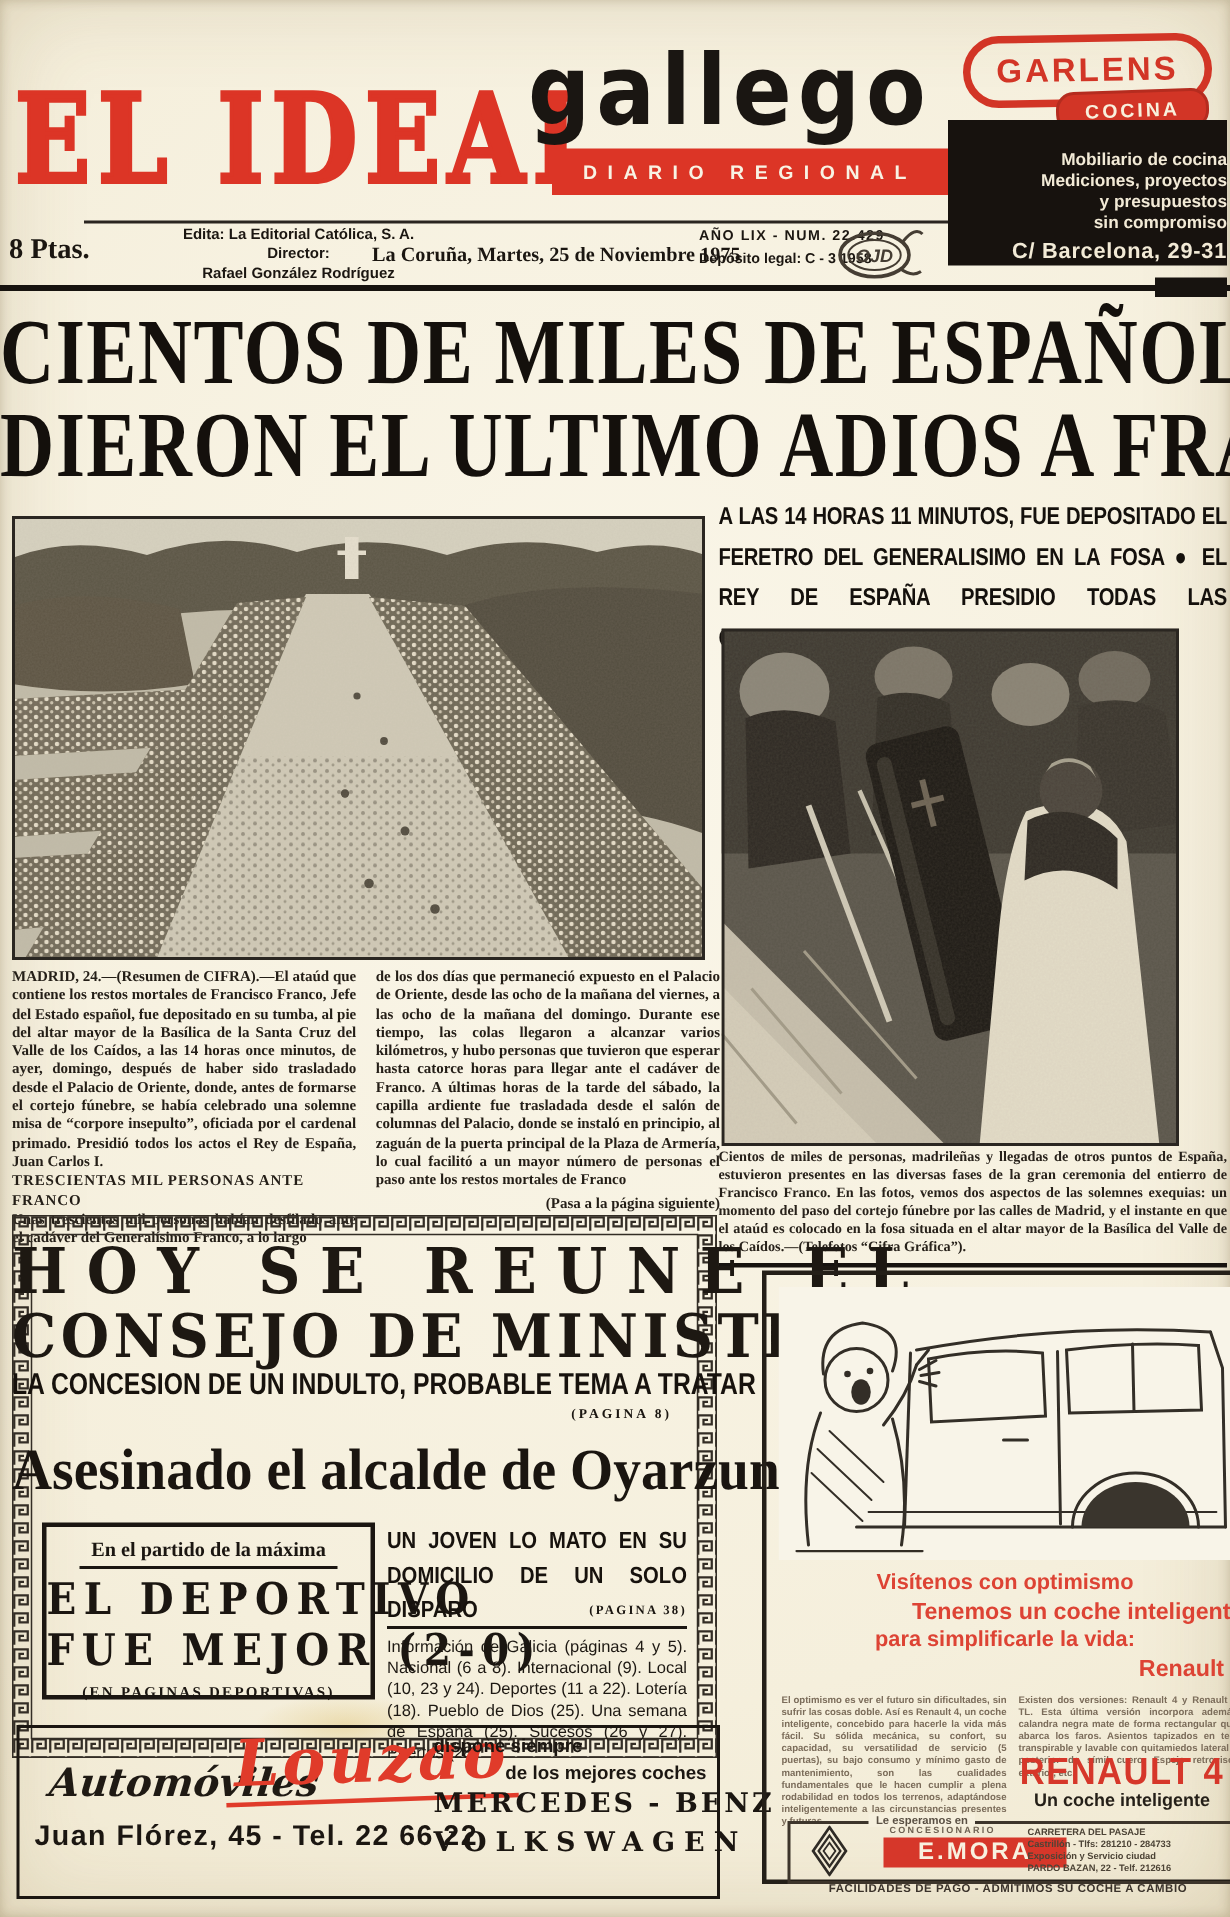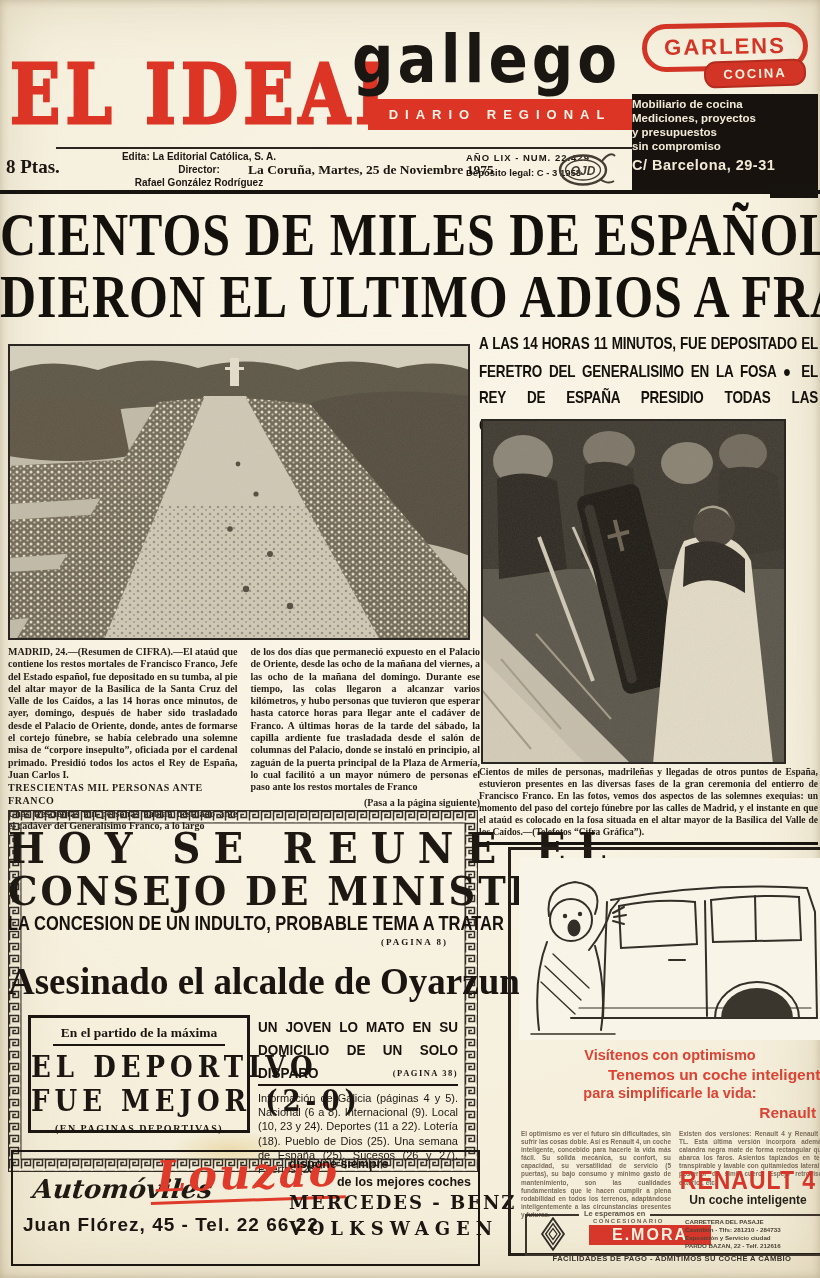--- a/index.html
+++ b/index.html
@@ -21,23 +21,23 @@
   .diario-bar{left:368px;top:99px;width:264px;height:31px;background:#dc3526;
     color:#f8f3e4;font-family:"Liberation Sans",sans-serif;font-weight:bold;font-size:13px;
     letter-spacing:7px;text-align:center;line-height:32px;}
   .garlens{left:642px;top:23px;width:156px;height:38px;border:5px solid #d23526;border-radius:25px;
     color:#d23526;font-family:"Liberation Sans",sans-serif;font-weight:bold;font-size:22px;
     letter-spacing:2px;text-align:center;line-height:38px;transform:rotate(-1deg);}
   .cocina{left:704px;top:60px;width:98px;height:23px;background:#d23526;border-radius:12px;
     border:2px solid #b52c1f;color:#f8f0dc;font-family:"Liberation Sans",sans-serif;
     font-weight:bold;font-size:13px;letter-spacing:2px;text-align:center;line-height:23px;
     transform:rotate(-2deg);}
-  .kitchen-box{left:632px;top:94px;width:186px;height:97px;background:#17120e;color:#f2ead6;
+  .kitchen-box{left:632px;top:80px;width:186px;height:97px;background:#17120e;color:#f2ead6;
     font-family:"Liberation Sans",sans-serif;font-weight:bold;font-size:11.5px;line-height:14px;
-    text-align:left;padding-top:3px;box-sizing:border-box;}
+    text-align:right;padding-top:20px;box-sizing:border-box;}
   .kitchen-box .addr{font-size:14.5px;margin-top:5px;letter-spacing:.5px;}
 
   .rule-thin{left:56px;top:147px;width:576px;height:2px;background:#2a2520;}
   .rule-thick{left:0;top:190px;width:820px;height:4px;background:#17130f;}
   .rule-cap{left:770px;top:185px;width:48px;height:13px;background:#17130f;}
 
   .price{left:6px;top:156px;font-weight:bold;font-size:19px;}
   .edita{left:84px;top:150px;width:230px;text-align:center;
     font-family:"Liberation Sans",sans-serif;font-weight:bold;font-size:10px;line-height:13px;}
   .dateline{left:248px;top:162px;font-weight:bold;font-size:13.5px;}

